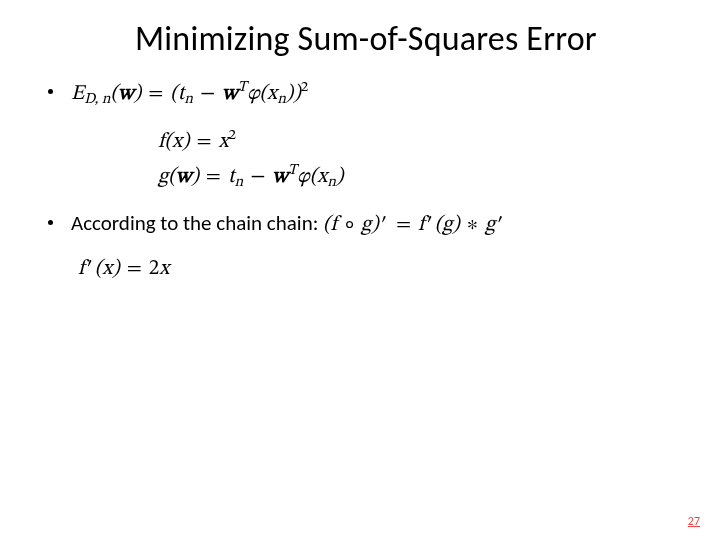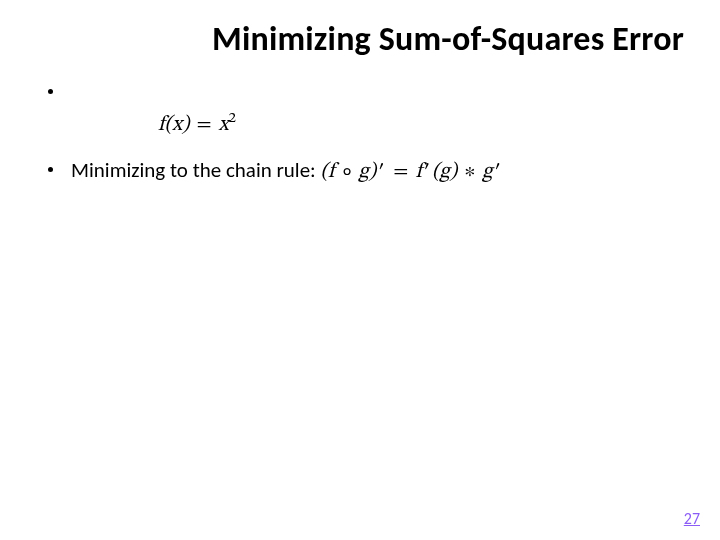--- a/index.html
+++ b/index.html
@@ -15,22 +15,22 @@
   }
   .slide {
     box-sizing: border-box;
     width: 720px;
     height: 540px;
     padding: 18px 36px 24px 48px;
     position: relative;
   }
   .title {
     font-size: 34px;
-    font-weight: 700;
-    text-align: right;
+    font-weight: 400;
+    text-align: center;
     margin: 0 0 18px 0;
     letter-spacing: 0.2px;
   }
   .content {
     font-size: 21px;
     line-height: 1.45;
   }
   .bullet {
     display: flex;
     align-items: flex-start;
@@ -56,55 +56,58 @@
   }
   .indent-block .math { display: block; margin: 0 0 2px 0; }
   .deriv-block {
     margin-left: 30px;
   }
   .deriv-block .math { display: block; margin: 0 0 14px 0; }
   .slide-number {
     position: absolute;
     right: 20px;
     bottom: 12px;
-    font-size: 16px;
-    color: #8b5cf6;
+    font-size: 12px;
+    color: #ef4444;
     font-family: "Calibri", Arial, sans-serif;
     text-decoration: underline;
   }
   sub { font-size: 0.72em; vertical-align: -0.25em; font-style: italic; }
   sup { font-size: 0.72em; vertical-align: 0.55em; font-style: italic; }
   .op { font-style: normal; padding: 0 2px; }
   .upright { font-style: normal; }
 </style>
 </head>
 <body>
 
 <div class="slide">
 
   <h1 class="title">Minimizing Sum-of-Squares Error</h1>
 
   <div class="content">
 
     <div class="bullet">
       <span class="dot"></span>
+      <span class="math">E<sub>D, n</sub>(<b>w</b>) <span class="op">=</span> (t<sub>n</sub> <span class="op">−</span> <b>w</b><sup>T</sup>φ(x<sub>n</sub>))<sup><span class="upright">2</span></sup></span>
     </div>
 
 
     <div class="indent-block">
       <span class="math">f(x) <span class="op">=</span> x<sup><span class="upright">2</span></sup></span>
+      <span class="math">g(<b>w</b>) <span class="op">=</span> t<sub>n</sub> <span class="op">−</span> <b>w</b><sup>T</sup>φ(x<sub>n</sub>)</span>
     </div>
 
     <div class="bullet">
       <span class="dot"></span>
       <span>
-        <span class="rm">Minimizing to the chain rule: </span>
+        <span class="rm">According to the chain chain: </span>
         <span class="math">(f <span class="op">∘</span> g)<span class="op">′</span> <span class="op">=</span> f<span class="op">′</span>(g) <span class="op">∗</span> g<span class="op">′</span></span>
       </span>
     </div>
 
     <div class="deriv-block">
+      <span class="math">f<span class="op">′</span>(x) <span class="op">=</span> <span class="upright">2</span>x</span>
     </div>
 
   </div>
 
   <div class="slide-number">27</div>
 </div>
 
 </body></html>

